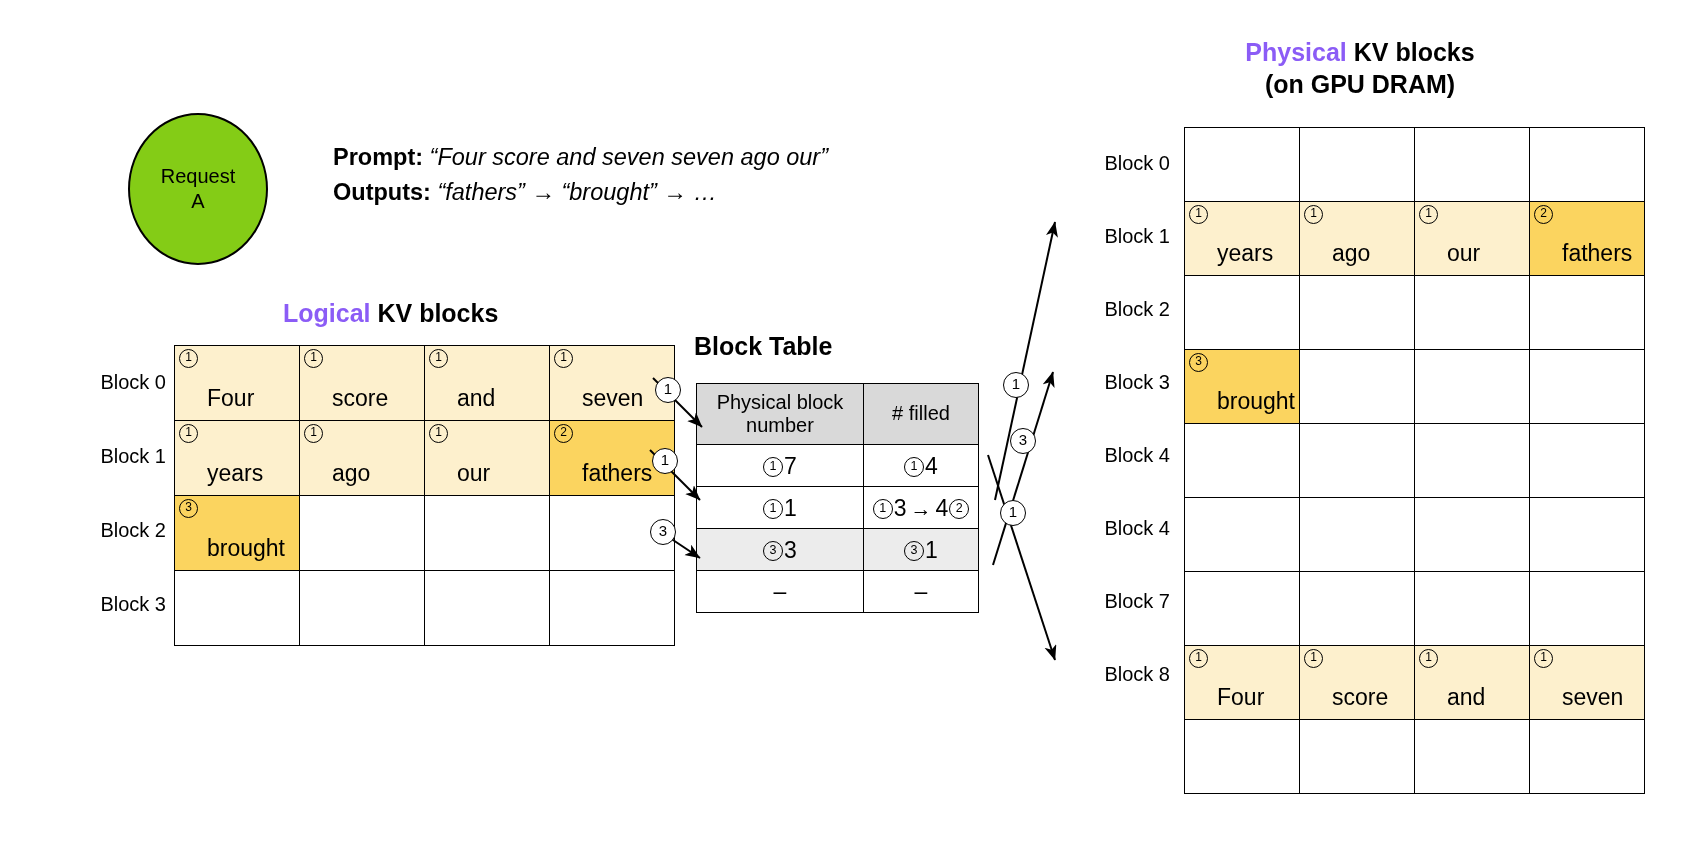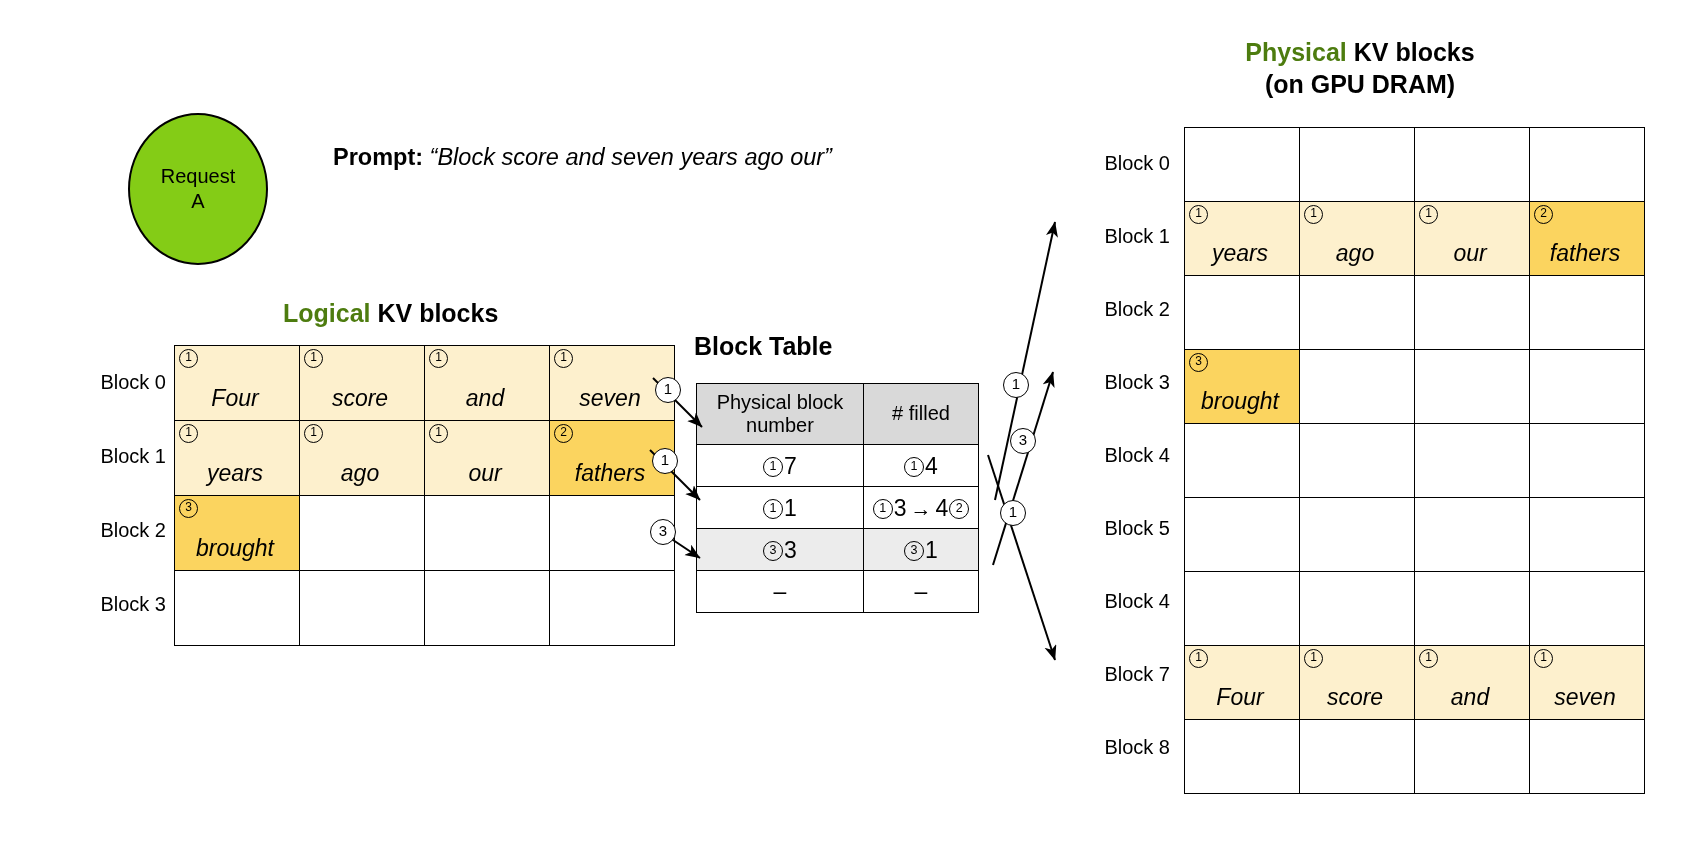--- a/index.html
+++ b/index.html
@@ -45,21 +45,21 @@
   .prompt-block b { font-weight: bold; margin-left: 28px; }
   .prompt-block i { font-style: italic; }
 
   
   .sec-title {
     font-size: 25px;
     font-weight: bold;
     white-space: nowrap;
     text-align: center;
   }
-  .sec-title .hl { color: #4d7c0f; }
+  .sec-title .hl { color: #8b5cf6; }
   .title-logical { left: 283px; top: 299px; }
   .title-physical {
     left: 1130px; top: 36px;
     text-align: center;
     width: 460px;
     line-height: 1.28;
   }
   .title-blocktable {
     left: 694px; top: 332px;
     font-size: 25px;
@@ -83,24 +83,23 @@
   .cell-inner {
     position: relative;
     width: 100%;
     height: 100%;
     box-sizing: border-box;
   }
   .cell-token {
     position: absolute;
     left: 0; right: 4px;
     bottom: 8px;
-    text-align: center;
-    font-style: italic;
     font-size: 23px;
     white-space: nowrap;
+    padding-left: 32px;
   }
   .cell-badge {
     position: absolute;
     left: 4px; top: 3px;
     width: 17px; height: 17px;
     border: 1.4px solid #000;
     border-radius: 50%;
     font-size: 12px;
     font-style: normal;
     line-height: 15px;
@@ -194,21 +193,25 @@
 <div id="canvas">
 
   <div class="abs request-ellipse">
     <span>Request</span>
     <span>A</span>
   </div>
 
   <div class="abs prompt-block">
     <div>
       <b>Prompt:</b>
-      <i>“Block score and seven years ago our”</i>
+      <i>“Four score and seven seven ago our”</i>
+    </div>
+    <div>
+      <b>Outputs:</b>
+      <i>“fathers” → “brought” → …</i>
     </div>
   </div>
 
   <div class="abs sec-title title-logical">
     <span class="hl">Logical</span><span> KV blocks</span>
   </div>
 
   <div class="abs sec-title title-physical">
     <div>
       <span class="hl">Physical</span><span> KV blocks</span>
@@ -312,21 +315,20 @@
         </tr>
       </tbody>
   </table>
 
   <div class="abs" id="physical-labels">
     <div class="row-label">Block 0</div>
     <div class="row-label">Block 1</div>
     <div class="row-label">Block 2</div>
     <div class="row-label">Block 3</div>
     <div class="row-label">Block 4</div>
-    <div class="row-label">Block 5</div>
     <div class="row-label">Block 4</div>
     <div class="row-label">Block 7</div>
     <div class="row-label">Block 8</div>
   </div>
 
   <table class="abs kv-table" id="physical-grid">
     <tbody>
         <tr>
           <td>
             <div class="cell-inner"></div>

